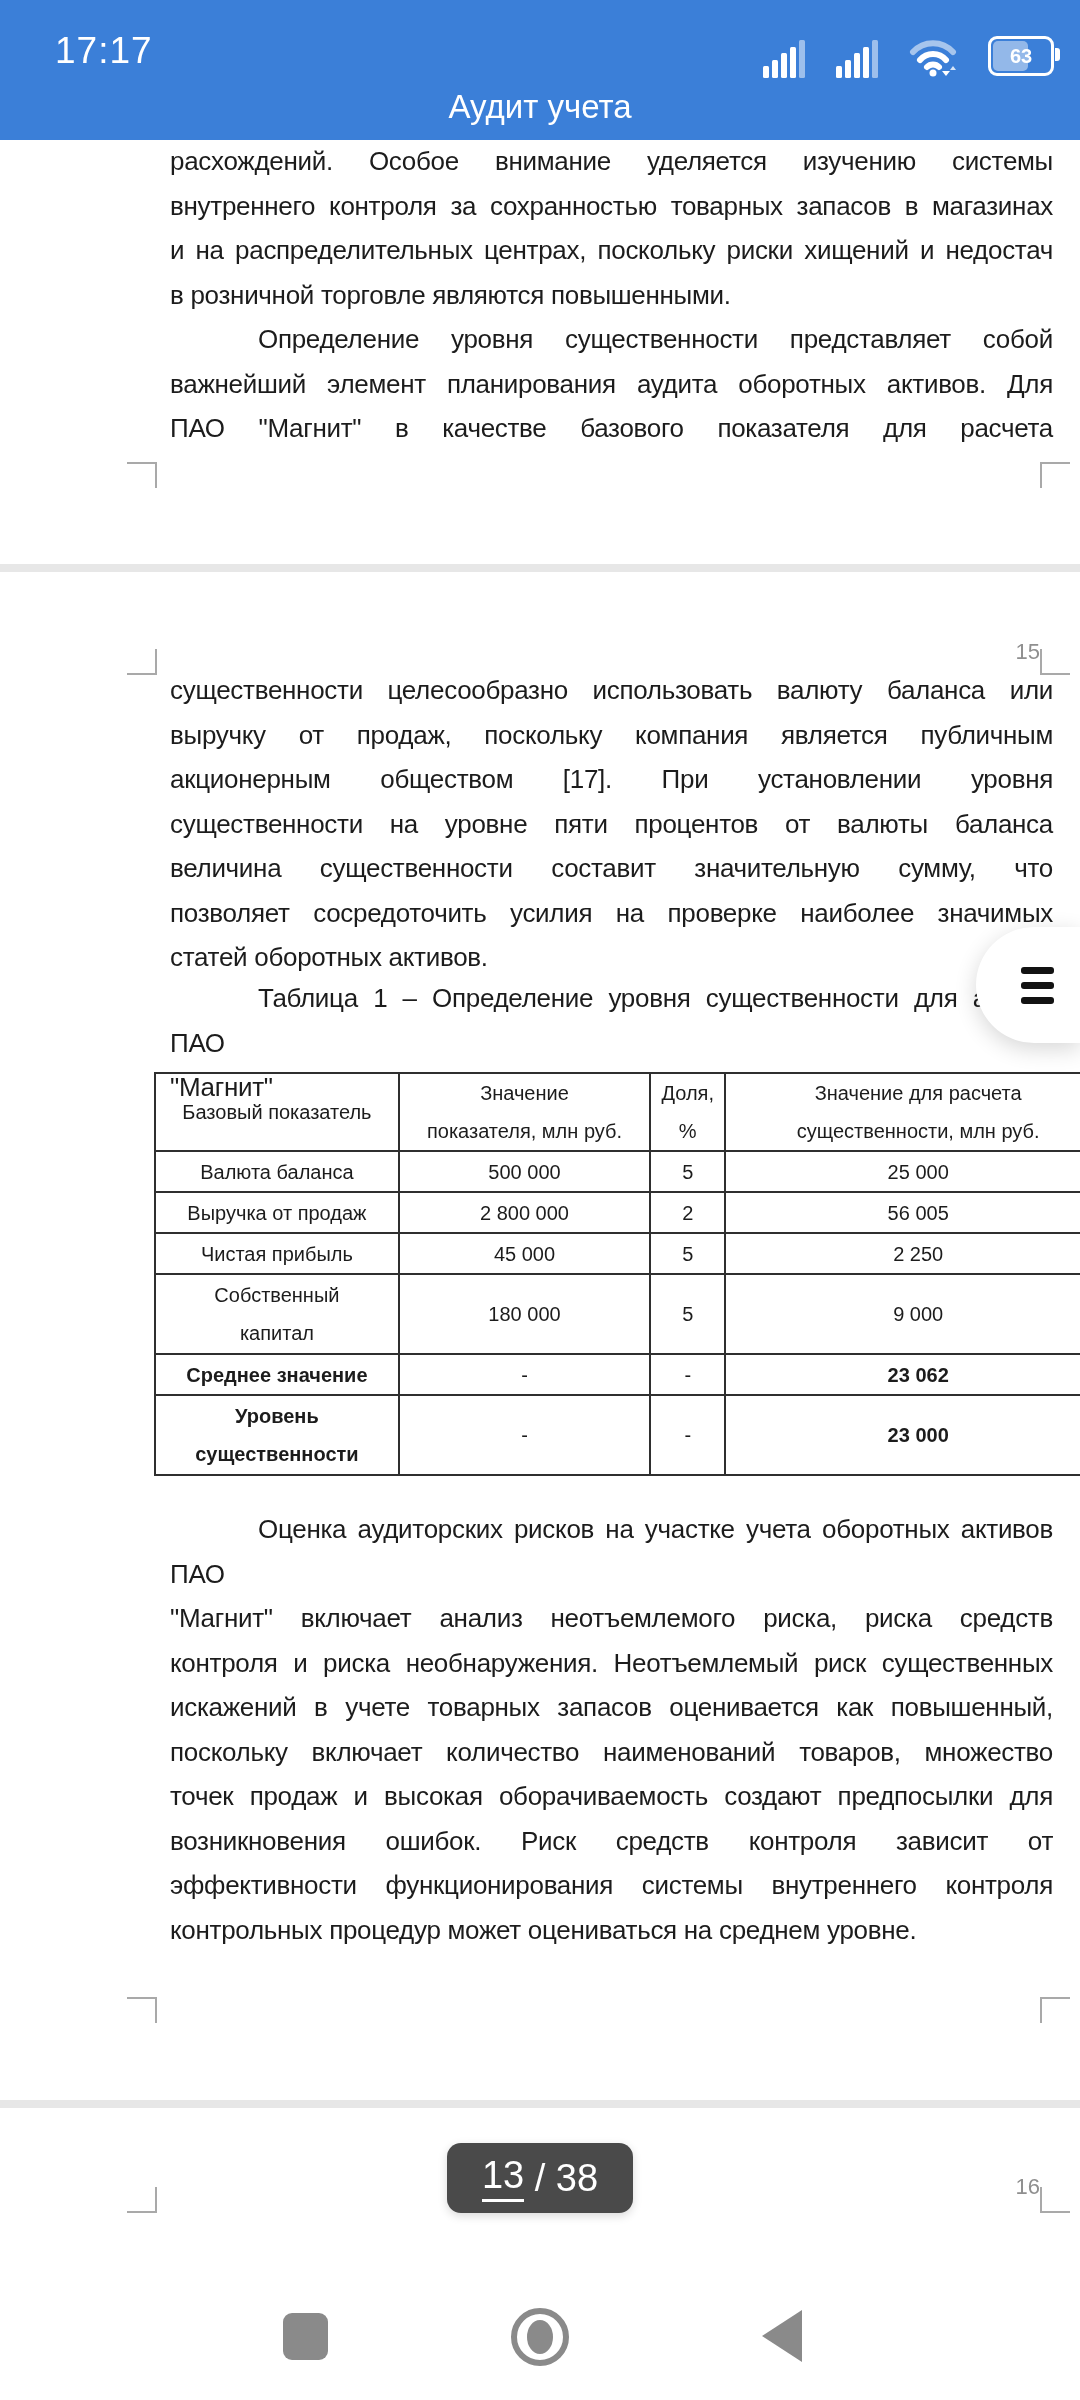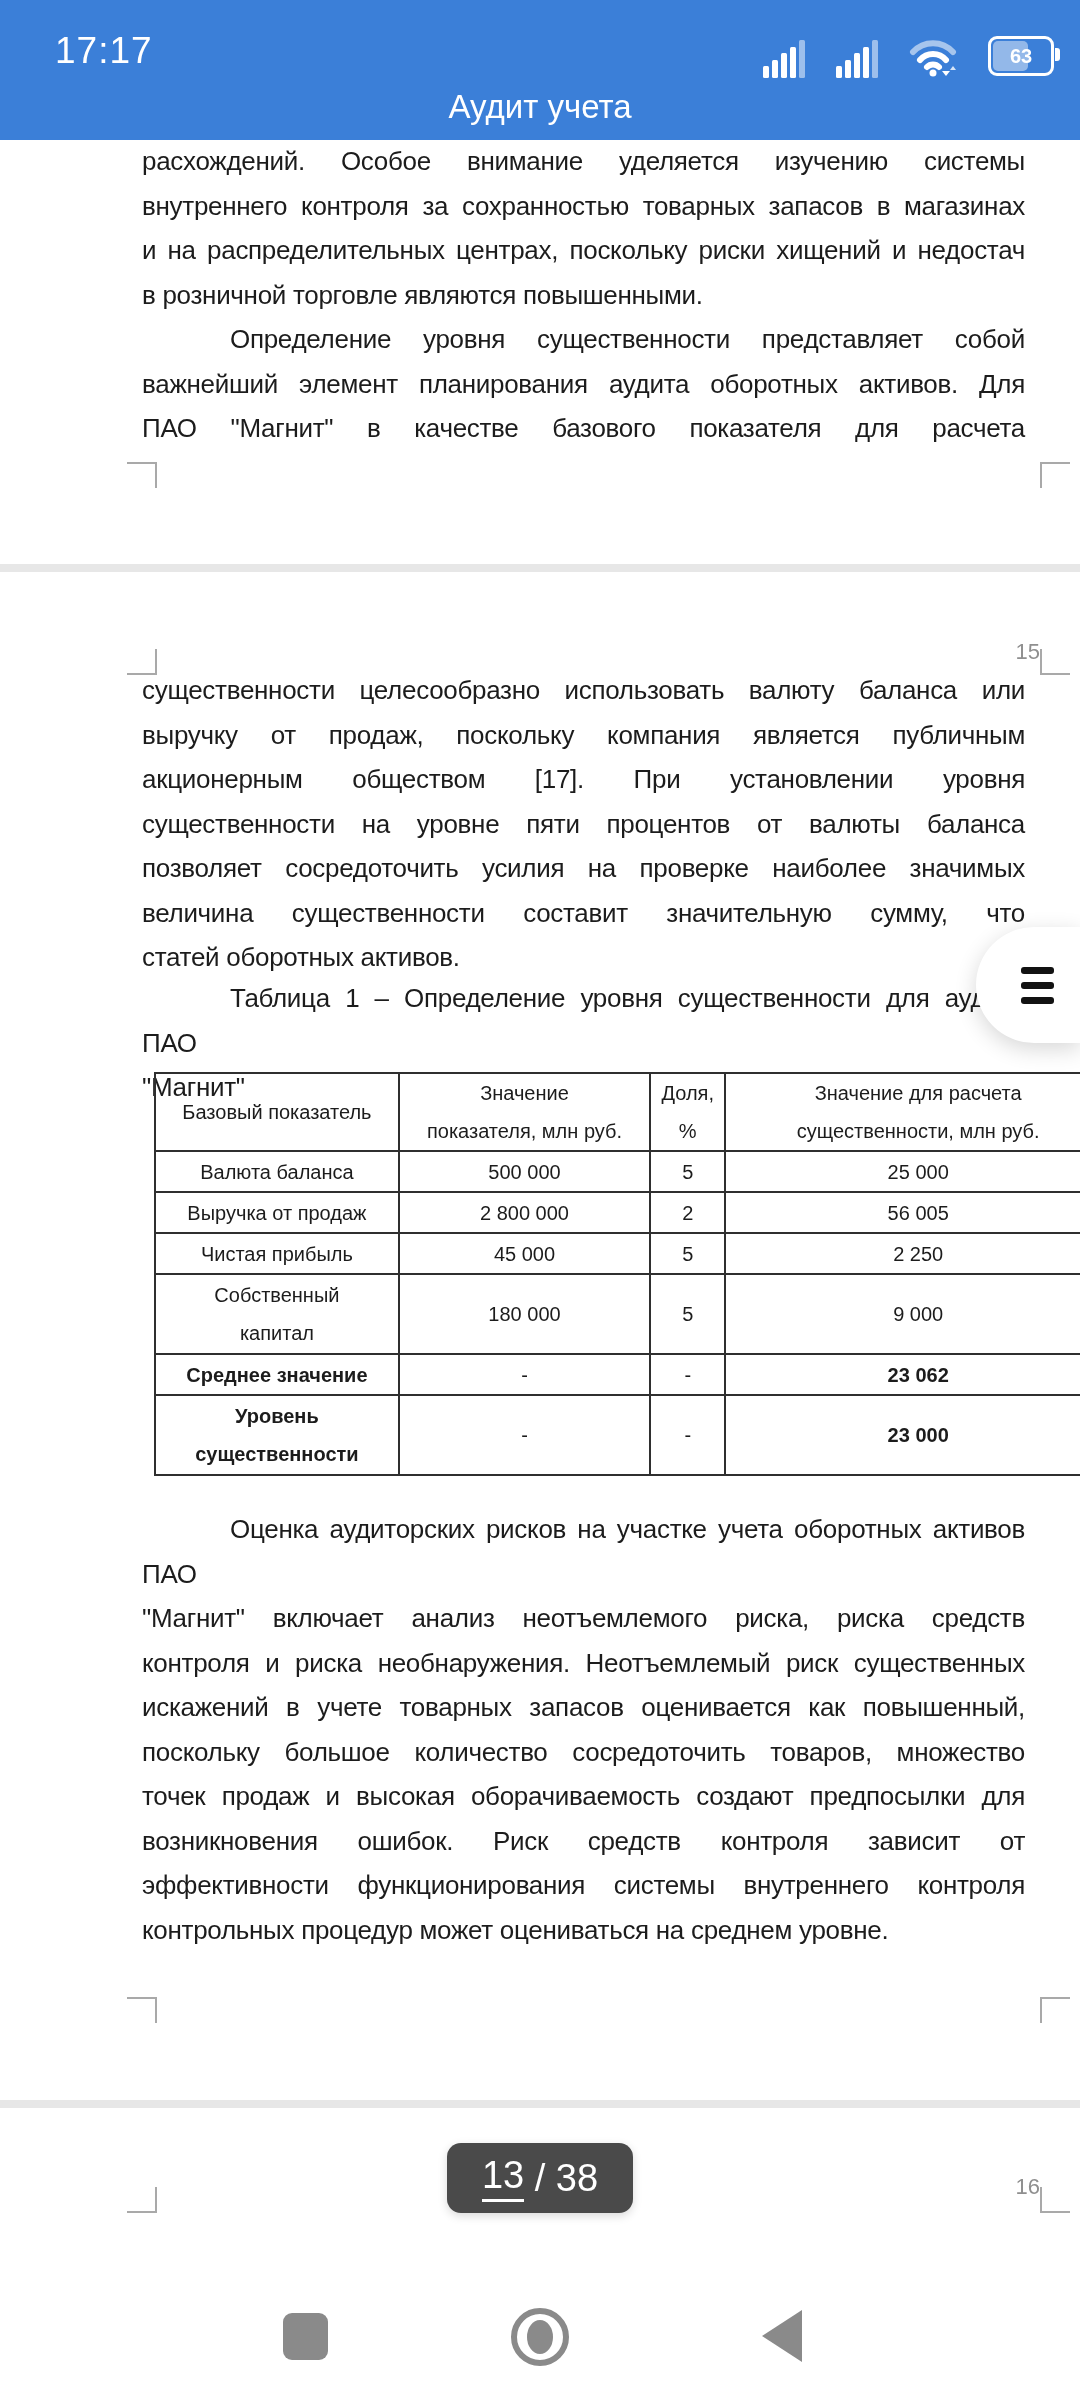--- a/index.html
+++ b/index.html
@@ -24,21 +24,21 @@
             font-size:33px;color:#fff;}
 
   
   .page{position:absolute;left:0;width:1080px;background:#fff;}
   .p14{top:140px;height:424px;}
   .p15{top:572px;height:1528px;}
   .p16{top:2108px;height:292px;}
   .psep{position:absolute;left:0;width:1080px;height:8px;background:#e7e7e7;}
   .sep1{top:564px;} .sep2{top:2100px;}
 
-  .tblock{position:absolute;left:142px;width:883px;color:#1c1c1c;
+  .tblock{position:absolute;left:170px;width:883px;color:#1c1c1c;
           font-size:26px;line-height:44.5px;letter-spacing:-0.3px;}
   .ln{width:883px;}
   .ln.j{text-align:justify;text-align-last:justify;}
   .ln.l{text-align:left;}
   .ln.ind{text-indent:88px;}
   .b14{top:139px;} .b15a{top:668px;} .bcap{top:976px;} .b15b{top:1507px;}
 
   .pgnum{position:absolute;width:120px;text-align:right;left:920px;
          font-size:22px;color:#8f8f8f;}
   .pg15{top:639px;} .pg16{top:2174px;}
@@ -140,22 +140,22 @@
 
   <div class="pgnum pg15">15</div>
   <div class="cm tl" style="left:127px;top:649px;"></div>
   <div class="cm tr" style="left:1040px;top:649px;"></div>
 
   <div class="tblock b15a">
     <div class="ln j">существенности целесообразно использовать валюту баланса или</div>
     <div class="ln j">выручку от продаж, поскольку компания является публичным</div>
     <div class="ln j">акционерным обществом [17]. При установлении уровня</div>
     <div class="ln j">существенности на уровне пяти процентов от валюты баланса</div>
+    <div class="ln j">величина существенности составит значительную сумму, что</div>
     <div class="ln j">позволяет сосредоточить усилия на проверке наиболее значимых</div>
-    <div class="ln j">величина существенности составит значительную сумму, что</div>
     <div class="ln l">статей оборотных активов.</div>
   </div>
 
   <div class="tblock bcap">
     <div class="ln j ind">Таблица 1 – Определение уровня существенности для аудита ПАО</div>
     <div class="ln l">"Магнит"</div>
   </div>
 
   <table class="doc">
     <colgroup>
@@ -213,21 +213,21 @@
       <td>23 000</td>
     </tr>
   </tbody>
     </table>
 
   <div class="tblock b15b">
     <div class="ln j ind">Оценка аудиторских рисков на участке учета оборотных активов ПАО</div>
     <div class="ln j">"Магнит" включает анализ неотъемлемого риска, риска средств</div>
     <div class="ln j">контроля и риска необнаружения. Неотъемлемый риск существенных</div>
     <div class="ln j">искажений в учете товарных запасов оценивается как повышенный,</div>
-    <div class="ln j">поскольку большое количество сосредоточить товаров, множество</div>
+    <div class="ln j">поскольку включает количество наименований товаров, множество</div>
     <div class="ln j">точек продаж и высокая оборачиваемость создают предпосылки для</div>
     <div class="ln j">возникновения ошибок. Риск средств контроля зависит от</div>
     <div class="ln j">эффективности функционирования системы внутреннего контроля</div>
     <div class="ln l">контрольных процедур может оцениваться на среднем уровне.</div>
   </div>
   <div class="cm bl" style="left:127px;top:1997px;"></div>
   <div class="cm br" style="left:1040px;top:1997px;"></div>
 
   <div class="pgnum pg16">16</div>
   <div class="cm tl" style="left:127px;top:2187px;"></div>

